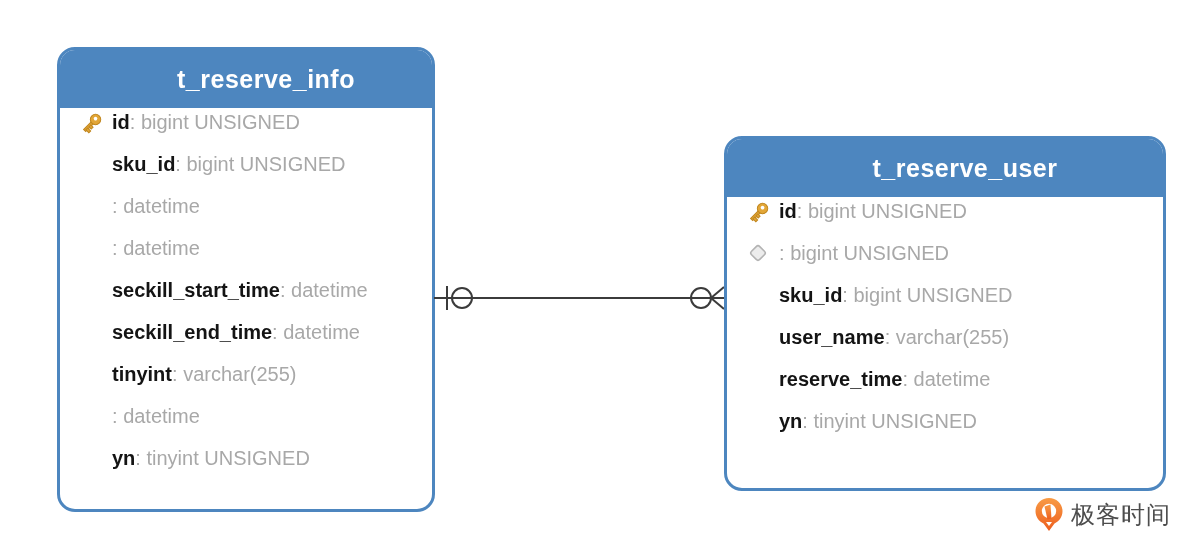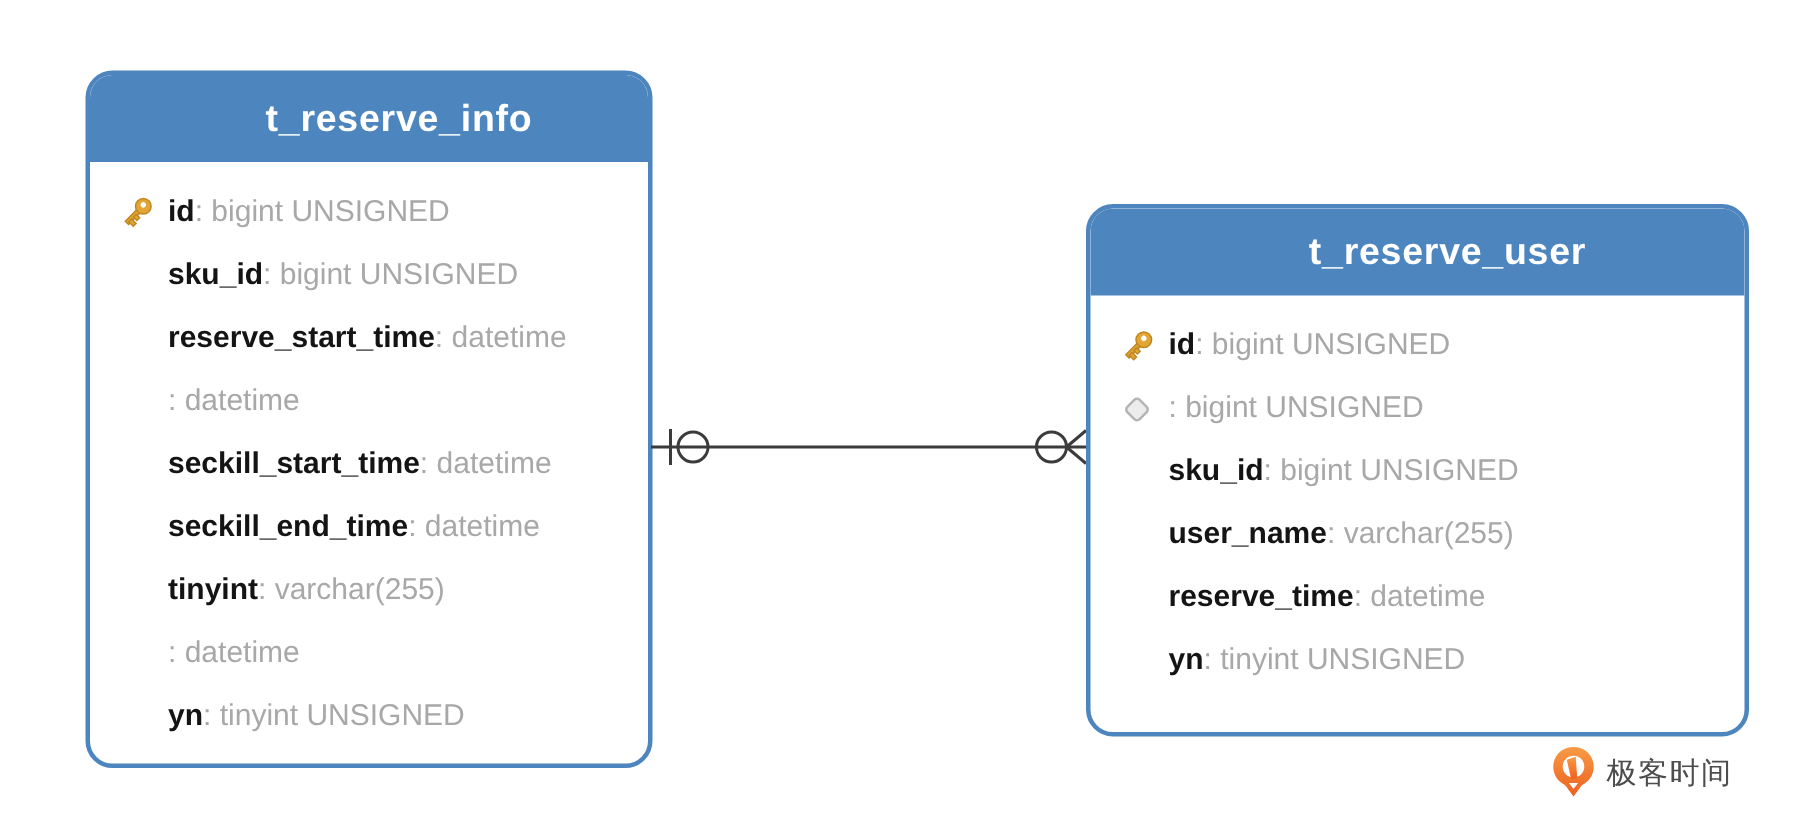--- a/index.html
+++ b/index.html
@@ -36,21 +36,21 @@
     color: #ffffff;
     font-size: 25px;
     font-weight: bold;
     letter-spacing: 0.5px;
     margin-left: 40px;
   }
   .entity-body { padding-top: 3px; }
   .frow {
     height: 42px;
     display: flex;
-    align-items: flex-end;
+    align-items: flex-start;
     padding-left: 20px;
     font-size: 20px;
     white-space: nowrap;
   }
   .icon-slot {
     width: 32px;
     flex: 0 0 32px;
     display: flex;
     align-items: center;
   }
@@ -65,21 +65,21 @@
   }
   .brand {
     position: absolute;
     left: 1034px;
     top: 497px;
     display: flex;
     align-items: center;
     gap: 7px;
   }
   .brand-text {
-    font-size: 20px;
+    font-size: 24px;
     color: #4d4d4d;
     letter-spacing: 1px;
   }
 </style>
 </head>
 <body>
 
 <div class="stage">
 
   <div class="entity-card left">
@@ -107,21 +107,20 @@
 
       <div class="frow">
         <span class="icon-slot"></span>
         <span class="fname">sku_id</span>
           <span class="fsep">: </span>
           <span class="ftype">bigint UNSIGNED</span>
       </div>
 
       <div class="frow">
         <span class="icon-slot"></span>
-        <span class="fname">reserve_start_time</span>
           <span class="fsep">: </span>
           <span class="ftype">datetime</span>
       </div>
 
       <div class="frow">
         <span class="icon-slot"></span>
           <span class="fsep">: </span>
           <span class="ftype">datetime</span>
       </div>
 

